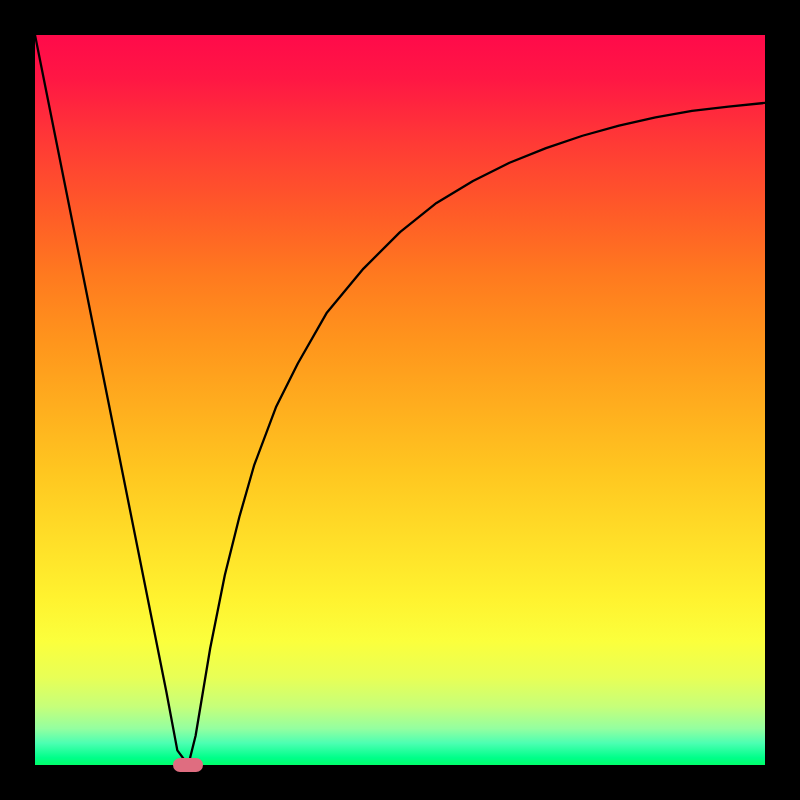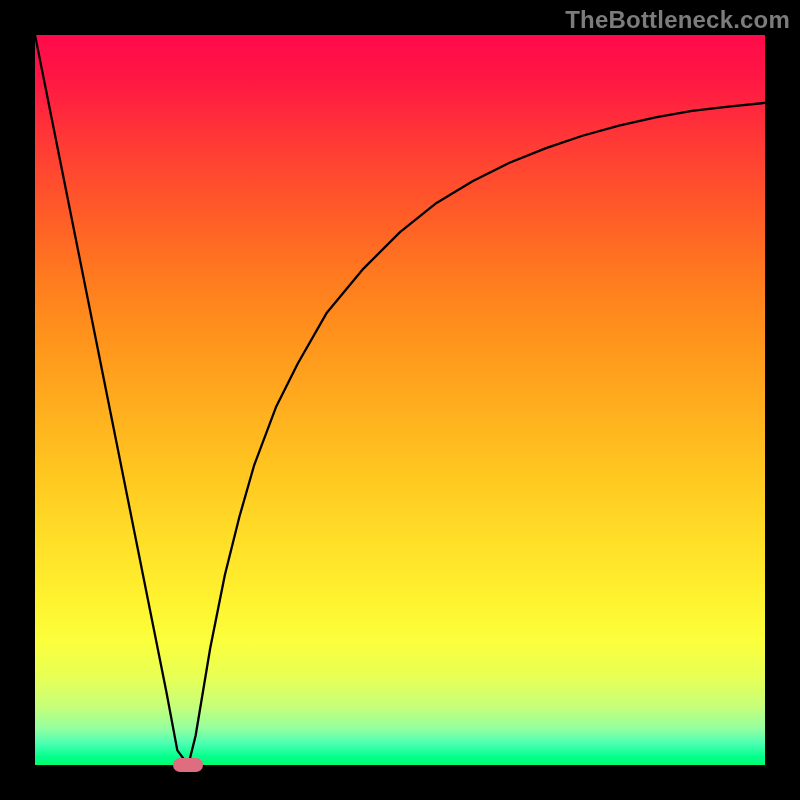--- a/index.html
+++ b/index.html
@@ -63,21 +63,20 @@
     height: 14px;
     border-radius: 7px;
     background: #df6d80;
     transform: translate(-50%, -50%);
   }
 </style>
 </head>
 <body>
 
 <div class="stage">
-  <div class="watermark">TheBottleneck.com</div>
 
   <div class="plot">
     <div class="gradient"></div>
 
     <svg class="curve" viewBox="0 0 730 730" preserveAspectRatio="none">
       <path id="curve-path" fill="none" stroke="#000" stroke-width="2.3" stroke-linejoin="round" stroke-linecap="round" d="M0.00 0.00 L14.60 73.00 L29.20 146.00 L43.80 219.00 L58.40 292.00 L73.00 365.00 L87.60 438.00 L102.20 511.00 L116.80 584.00 L131.40 657.00 L142.35 715.40 L153.30 730.00 L160.60 700.80 L167.90 657.00 L175.20 613.20 L189.80 540.20 L204.40 481.80 L219.00 430.70 L240.90 372.30 L262.80 328.50 L292.00 277.40 L328.50 233.60 L365.00 197.10 L401.50 167.90 L438.00 146.00 L474.50 127.75 L511.00 113.15 L547.50 100.74 L584.00 90.52 L620.50 82.49 L657.00 75.92 L693.50 71.54 L730.00 67.89"></path>
     </svg>
 
     <div id="marker" class="marker" style="left: 153.3px; top: 730px;"></div>
   </div>

